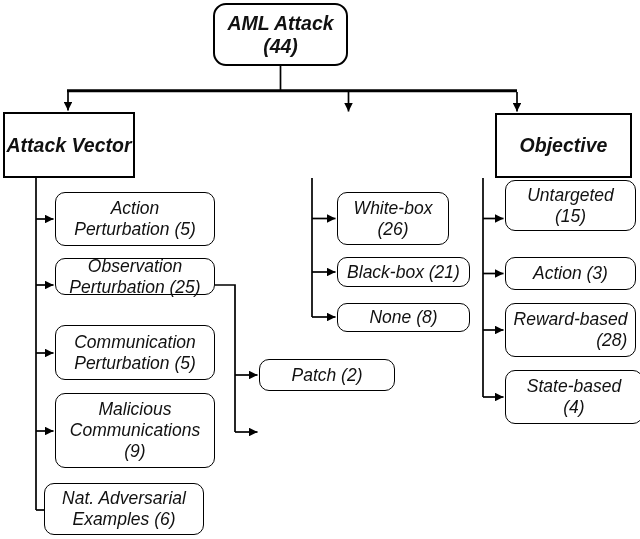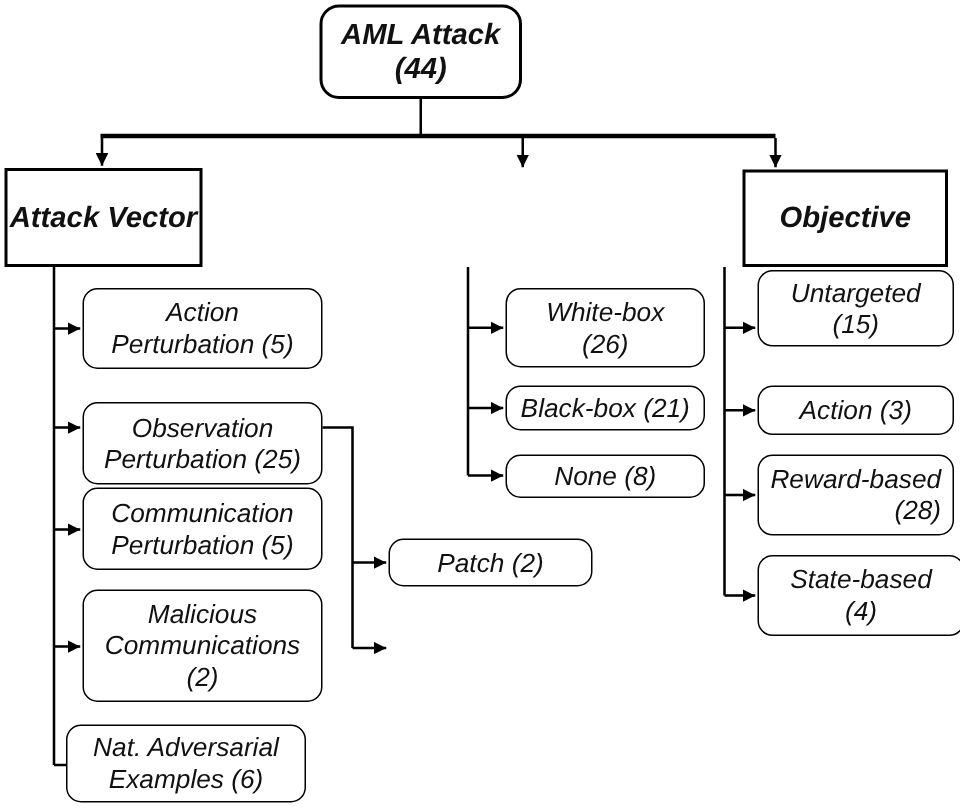--- a/index.html
+++ b/index.html
@@ -80,33 +80,33 @@
   </svg>
 
   <div class="node node--root" style="left:213px;top:3px;width:135px;height:63px;">AML Attack
 (44)</div>
 
   <div class="node node--header" style="left:3px;top:112px;width:132px;height:66px;">Attack Vector</div>
   <div class="node node--header" style="left:449px;top:113px;width:137px;height:65px;margin-left:46px;">Objective</div>
 
   <div class="node node--rounded" style="left:55px;top:192px;width:160px;height:54px;">Action
 Perturbation (5)</div>
-  <div class="node node--rounded" style="left:55px;top:268px;width:160px;height:55px;">Observation
+  <div class="node node--rounded" style="left:55px;top:258px;width:160px;height:37px;">Observation
 Perturbation (25)</div>
   <div class="node node--rounded" style="left:55px;top:325px;width:160px;height:55px;">Communication
 Perturbation (5)</div>
   <div class="node node--rounded" style="left:55px;top:393px;width:160px;height:75px;">Malicious
 Communications
-(2)</div>
+(9)</div>
   <div class="node node--rounded" style="left:44px;top:483px;width:160px;height:52px;">Nat. Adversarial
 Examples (6)</div>
 
   <div class="node node--rounded" style="left:259px;top:359px;width:136px;height:32px;">Patch (2)</div>
 
-  <div class="node node--rounded" style="left:337px;top:192px;width:133px;height:53px;">White-box
+  <div class="node node--rounded" style="left:337px;top:192px;width:112px;height:53px;">White-box
 (26)</div>
   <div class="node node--rounded" style="left:337px;top:257px;width:133px;height:30px;">Black-box (21)</div>
   <div class="node node--rounded" style="left:337px;top:303px;width:133px;height:29px;">None (8)</div>
 
   <div class="node node--rounded" style="left:505px;top:180px;width:131px;height:51px;">Untargeted
 (15)</div>
   <div class="node node--rounded" style="left:505px;top:257px;width:131px;height:33px;">Action (3)</div>
   <div class="node node--rounded" style="left:505px;top:303px;width:131px;height:54px;text-align:right;">Reward-based
 (28)</div>
   <div class="node node--rounded" style="left:505px;top:370px;width:138px;height:54px;">State-based

